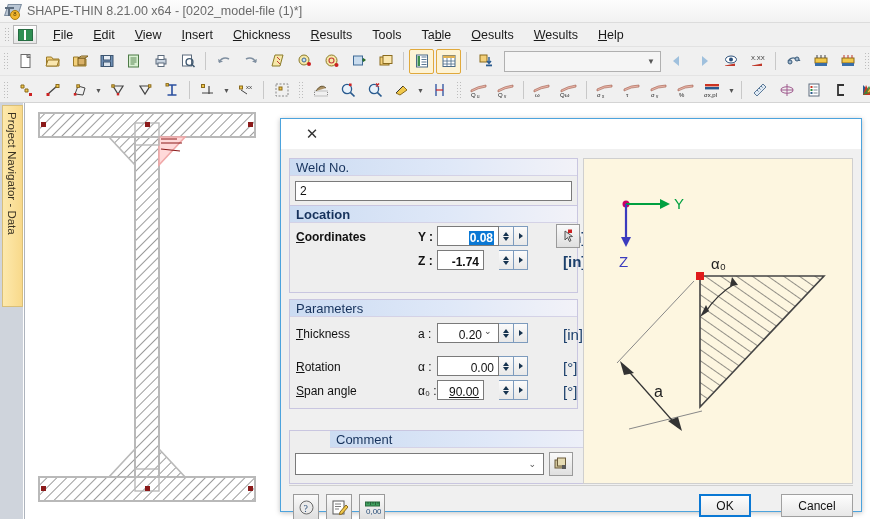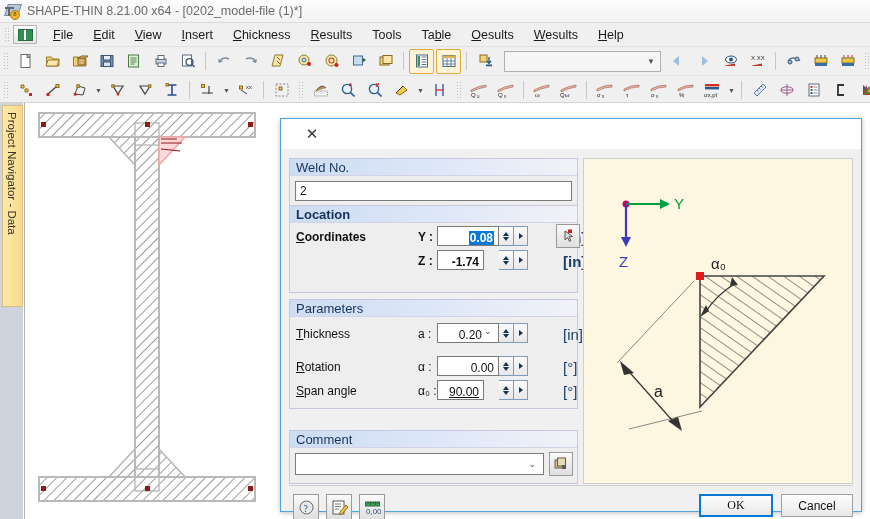--- a/index.html
+++ b/index.html
@@ -907,21 +907,21 @@
         <div class="spin" style="left:209px; top:80px;">
           <i class="up"></i>
             <i class="dn"></i>
         </div>
         <div class="spin-r" style="left:224px; top:80px;">
             <i></i>
           </div>
         <div class="unit" style="left:243px; top:83px;">[°]</div>
       </div>
 
-      <div class="group" style="left:8px; top:281px; width:287px; height:52px;">
+      <div class="group" style="left:8px; top:281px; width:287px; height:52px;padding-left:40px;">
         <div class="hdr">Comment</div>
         <div class="combo" style="left:5px; top:22px; width:249px;">
           <span class="car">⌄</span>
         </div>
         <div class="iconbtn" style="left:259px; top:21px; width:24px; height:24px;">
           <svg width="16" height="16">
               <rect x="2" y="4" width="8" height="8" fill="#cfc49a" stroke="#6a5a3a"></rect>
               <rect x="4.5" y="2" width="8" height="8" fill="#e6dcb4" stroke="#6a5a3a"></rect>
               <rect x="9" y="9" width="4" height="4" fill="#5a5a5a"></rect>
             </svg>
@@ -981,21 +981,21 @@
           </svg>
       </div>
       <div class="iconbtn" style="left:78px; top:345px; width:26px; height:26px;">
         <svg width="17" height="17">
             <rect x="1.5" y="3" width="14" height="4" fill="#3f9f5f" stroke="#2a6a3f"></rect>
             <path d="M4 3v2M6.5 3v3M9 3v2M11.5 3v3M14 3v2" stroke="#1d4a2c" stroke-width="0.7"></path>
             <text x="2" y="15" font-family="Liberation Sans" font-size="8" fill="#2a4f7a">0,00</text>
           </svg>
       </div>
 
-      <div class="btn default" style="left:418px; top:345px; width:74px;font-family:Liberation Serif, serif;">
+      <div class="btn default" style="left:418px; top:345px; width:52px;">
         <span>OK</span>
       </div>
       <div class="btn" style="left:500px; top:345px; width:72px;">
         <span>Cancel</span>
       </div>
     </div>
   </div>
 
 </div>
 

